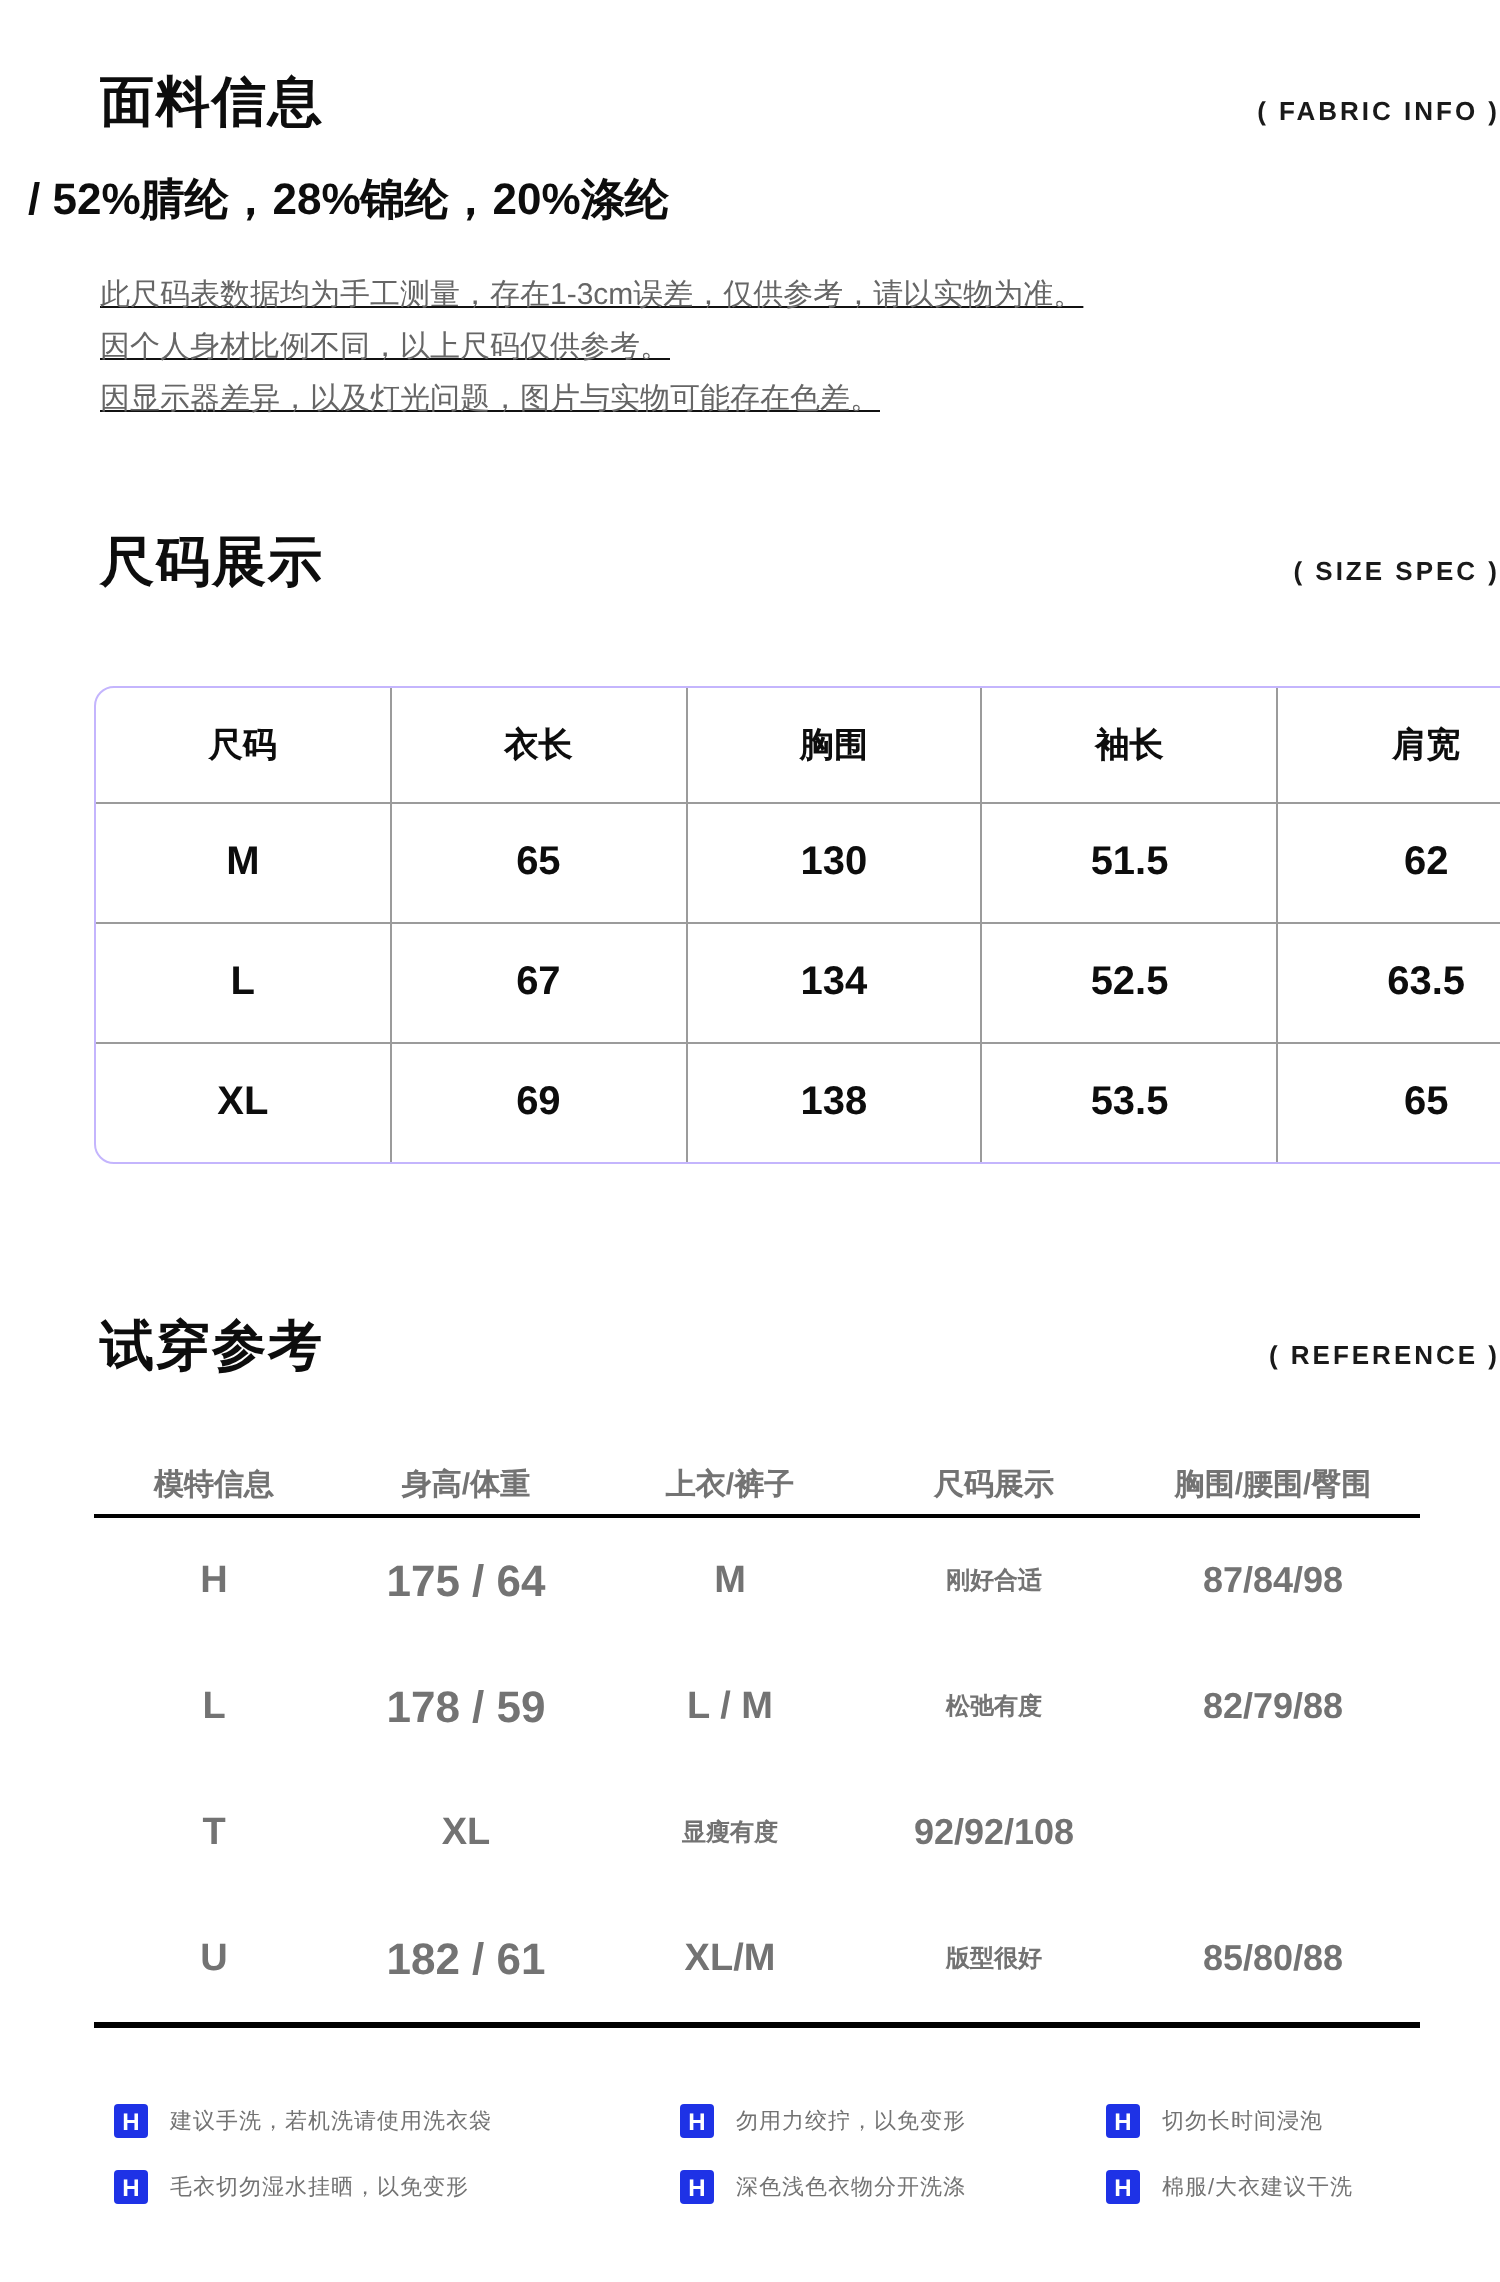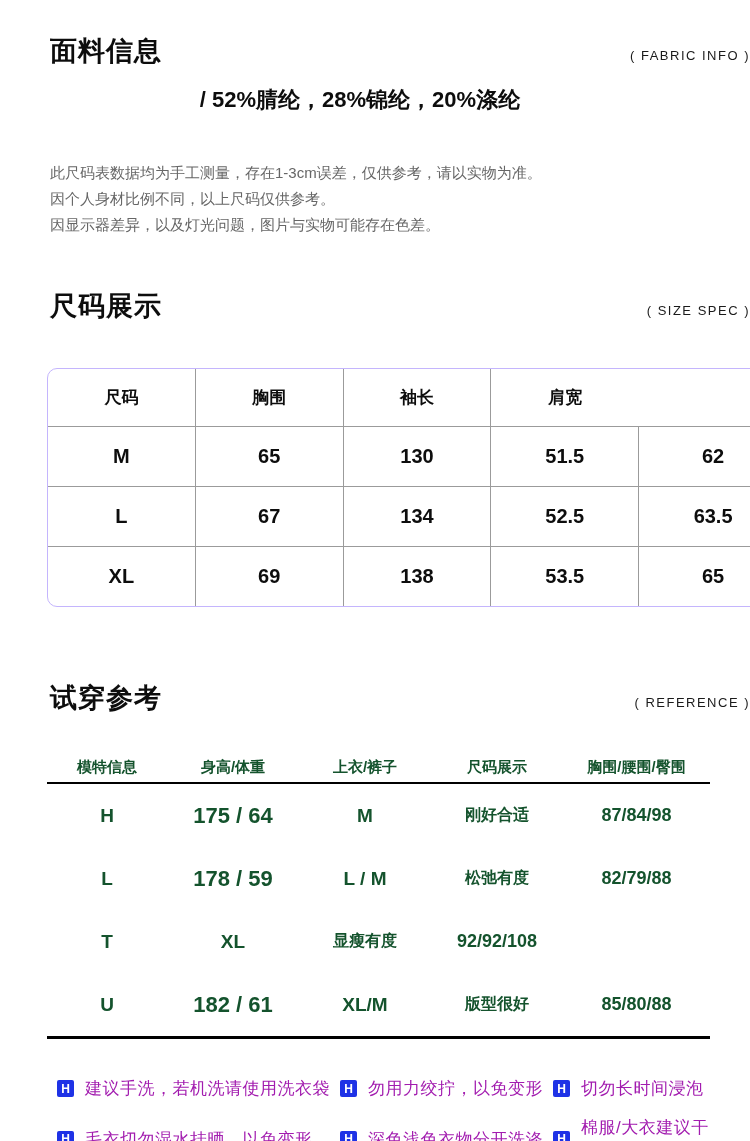--- a/index.html
+++ b/index.html
@@ -6,30 +6,30 @@
   html, body { background: #ffffff; }
   body {
     width: 750px; height: 1141px; overflow: hidden;
     font-family: "Liberation Sans", "DejaVu Sans", sans-serif;
     color: #111111;
   }
 
   
   .sec-head { display: flex; align-items: baseline; margin-left: 50px; justify-content: space-between; }
   .sec-title { font-size: 27px; font-weight: 700; letter-spacing: 1px; color: #0d0d0d; }
-  .sec-sub { font-size: 13px; font-weight: 400; letter-spacing: 1.5px; margin-left: 12px; color: #1a1a1a; }
+  .sec-sub { font-size: 13px; font-weight: 700; letter-spacing: 1.5px; margin-left: 12px; color: #1a1a1a; }
 
   .head-fabric { padding-top: 33px; }
 
   .composition {
     margin-top: 16px; margin-right: 30px;
-    text-align: center; font-size: 22px; font-weight: 700; color: #0d0d0d;
-  }
-
-  .disclaimers { margin: 45px 30px 0 50px; }
+    text-align: left; font-size: 22px; font-weight: 700; color: #0d0d0d; padding-left: 14px;
+  }
+
+  .disclaimers { margin: 20px 30px 0 50px; text-decoration: underline; }
   .disclaimers p { font-size: 15px; line-height: 26px; color: #666666; }
 
   .head-size { margin-top: 50px; }
 
   
   .size-table {
     margin: 44px 0 0 47px; width: 741px;
     border: 1px solid #c4b5fd; border-radius: 10px; overflow: hidden;
   }
   .st-row { display: grid; grid-template-columns: repeat(5, 1fr); }
@@ -43,40 +43,40 @@
 
   .head-ref { margin-top: 73px; }
 
   
   .ref-table { margin: 36px 0 0 47px; width: 663px; border-bottom: 3px solid #000; }
   .rt-row { display: grid; grid-template-columns: 120px 132px 132px 132px 1fr; }
   .rt-head { border-bottom: 2px solid #000; }
   .rt-head .rt-cell { height: 30px; font-size: 15px; font-weight: 700; }
   .rt-cell {
     display: flex; align-items: center; justify-content: center;
-    height: 63px; font-weight: 700; color: #14532d; text-align: center;
+    height: 63px; font-weight: 700; color: #737373; text-align: center;
   }
   .rt-body .c0 { font-size: 19px; }
   .rt-body .c1 { font-size: 22px; }
   .rt-body .c2 { font-size: 19px; }
-  .rt-body .c3 { font-size: 16px; }
+  .rt-body .c3 { font-size: 12px; }
   .rt-body .c4 { font-size: 18px; }
 
   
   .care-grid {
     margin: 38px 30px 0 57px;
     display: grid; grid-template-columns: 283px 213px 1fr; row-gap: 16px;
   }
   .care-item { display: flex; align-items: center; gap: 11px; }
   .care-icon {
     width: 17px; height: 17px; flex: 0 0 17px;
     display: flex; align-items: center; justify-content: center;
     color: #ffffff; font-size: 12px; font-weight: 700; border-radius: 2px;
   }
-  .care-text { font-size: 17px; color: #a21caf; letter-spacing: 0.5px; }
+  .care-text { font-size: 11px; color: #737373; letter-spacing: 0.5px; }
 </style>
 </head>
 <body>
 
 <div class="sec-head head-fabric">
   <span class="sec-title">面料信息</span>
   <span class="sec-sub">( FABRIC INFO )</span>
 </div>
 
 <div class="composition">/ 52%腈纶，28%锦纶，20%涤纶</div>
@@ -93,20 +93,21 @@
 <div class="sec-head head-size">
   <span class="sec-title">尺码展示</span>
   <span class="sec-sub">( SIZE SPEC )</span>
 </div>
 
 <div class="size-table">
   <div class="st-row st-head">
 
       <div class="st-cell">尺码</div>
 
+      <div class="st-cell">衣长</div>
 
       <div class="st-cell">胸围</div>
 
       <div class="st-cell">袖长</div>
 
       <div class="st-cell">肩宽</div>
     </div>
   <div class="st-body">
 
       <div class="st-row">

